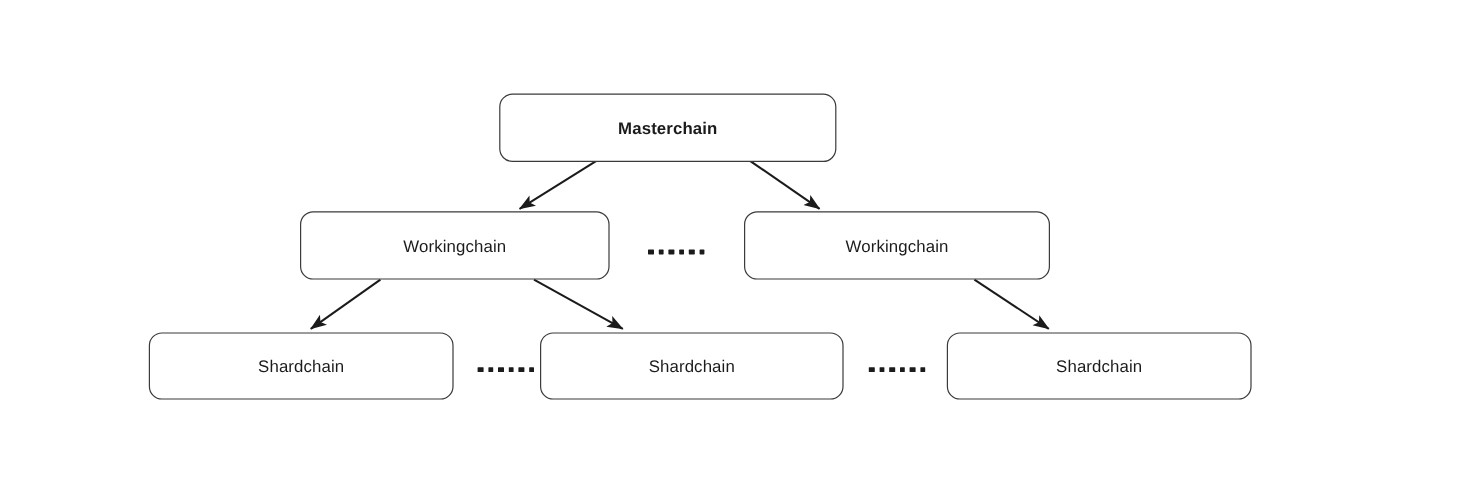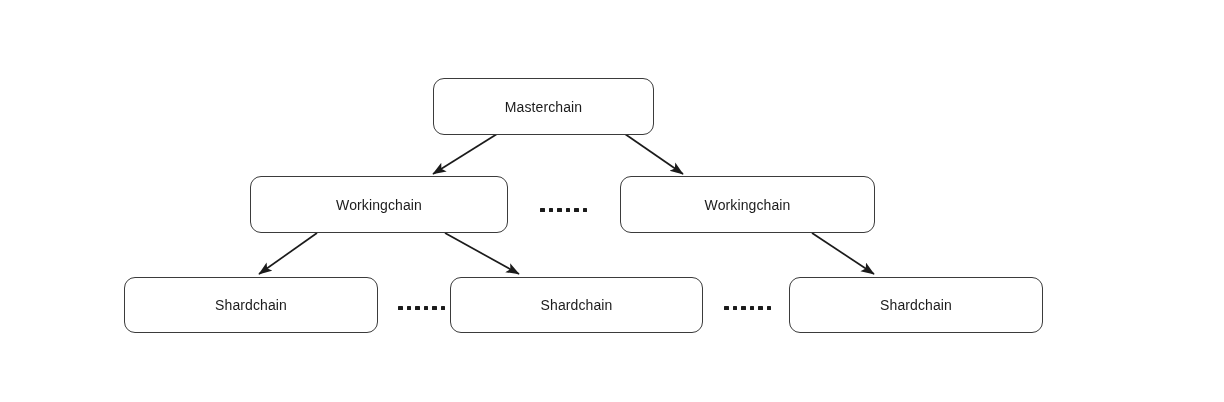--- a/index.html
+++ b/index.html
@@ -72,21 +72,21 @@
         <path d="M0,0.2 L8,3.2 L0,6.2 L1.8,3.2 Z" fill="#1b1b1b"></path>
       </marker>
     </defs>
     <line x1="497" y1="134" x2="433" y2="174" stroke="#1b1b1b" stroke-width="1.7" marker-end="url(#arrowhead)"></line>
     <line x1="625" y1="134" x2="683" y2="174" stroke="#1b1b1b" stroke-width="1.7" marker-end="url(#arrowhead)"></line>
     <line x1="317" y1="233" x2="259" y2="274" stroke="#1b1b1b" stroke-width="1.7" marker-end="url(#arrowhead)"></line>
     <line x1="445" y1="233" x2="519" y2="274" stroke="#1b1b1b" stroke-width="1.7" marker-end="url(#arrowhead)"></line>
     <line x1="812" y1="233" x2="874" y2="274" stroke="#1b1b1b" stroke-width="1.7" marker-end="url(#arrowhead)"></line>
   </svg>
 
-  <div class="node-box" style="left:433px; top:78px; width:221px; height:57px;">
+  <div class="node-box" style="left:416px; top:78px; width:281px; height:57px;font-weight:bold;">
     <span class="node-label">Masterchain</span>
   </div>
 
   <div class="node-box" style="left:250px; top:176px; width:258px; height:57px;">
     <span class="node-label">Workingchain</span>
   </div>
 
   <div class="node-box" style="left:620px; top:176px; width:255px; height:57px;">
     <span class="node-label">Workingchain</span>
   </div>

